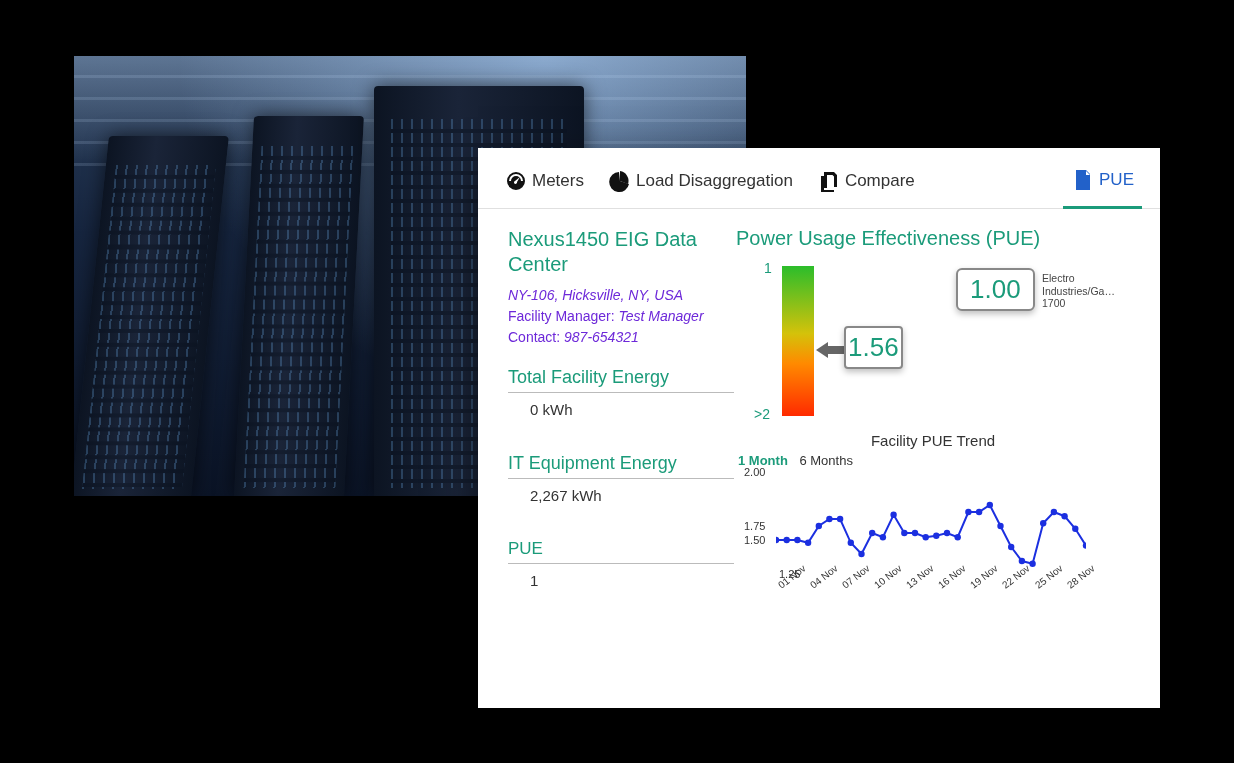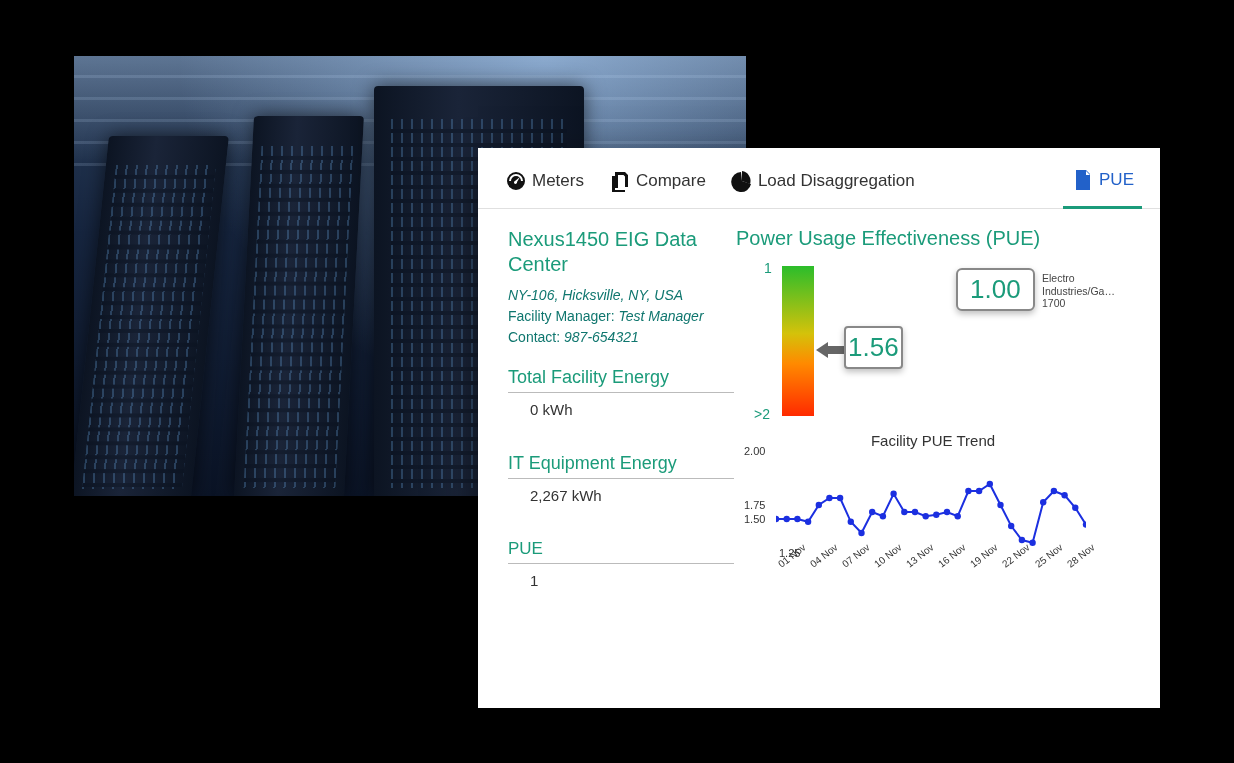--- a/index.html
+++ b/index.html
@@ -100,21 +100,21 @@
 
   .facility-name {
     color: #1b9b7a;
     font-size: 20px;
     font-weight: 400;
     line-height: 1.25;
     margin-bottom: 8px;
   }
   .meta {
     font-size: 14px;
-    color: #0f766e;
+    color: #6d28d9;
     line-height: 1.5;
     margin-bottom: 6px;
   }
   .meta .addr { font-style: italic; }
   .meta .val  { font-style: italic; }
 
   .metric-title {
     color: #1b9b7a;
     font-size: 17px;
     font-weight: 500;
@@ -250,33 +250,33 @@
       <span class="ic">
         <svg viewBox="0 0 24 24">
             <path d="M12 3a9 9 0 00-9 9 9 9 0 0018 0 9 9 0 00-9-9zm0 2a7 7 0 017 7h-2a5 5 0 00-5-5 5 5 0 00-5 5H5a7 7 0 017-7zm-1 7l5-4-3 5a1.5 1.5 0 11-2-1z" fill="#111"></path>
           </svg>
       </span>
       <span>Meters</span>
     </div>
     <div class="tab">
       <span class="ic">
         <svg viewBox="0 0 24 24">
-            <path d="M8 3h9l3 3v12h-3V7.5L15.5 6H10v13H7V3h1zm-4 4h3v14h10v2H4z" fill="#111"></path>
+            <path d="M12 2v10l8 3A10 10 0 0012 2z" fill="#111"></path>
+            <path d="M11 3A10 10 0 1021 15l-9-3z" fill="#111"></path>
           </svg>
       </span>
-      <span>Compare</span>
+      <span>Load Disaggregation</span>
     </div>
     <div class="tab">
       <span class="ic">
         <svg viewBox="0 0 24 24">
-            <path d="M12 2v10l8 3A10 10 0 0012 2z" fill="#111"></path>
-            <path d="M11 3A10 10 0 1021 15l-9-3z" fill="#111"></path>
+            <path d="M8 3h9l3 3v12h-3V7.5L15.5 6H10v13H7V3h1zm-4 4h3v14h10v2H4z" fill="#111"></path>
           </svg>
       </span>
-      <span>Load Disaggregation</span>
+      <span>Compare</span>
     </div>
     <div class="spacer"></div>
     <div class="tab active">
       <span class="ic">
         <svg viewBox="0 0 24 24" fill="#2261c9">
             <path d="M5 2h10l4 4v16H5zM15 3v4h4zM8 18v-5h2v5zm3 0v-8h2v8zm3 0v-3h2v3z"></path>
           </svg>
       </span>
       <span>PUE</span>
     </div>
@@ -328,20 +328,24 @@
         <div class="bench-wrap">
           <div class="bench-box">1.00</div>
           <div class="bench-text">
             <div>Electro Industries/Ga…</div>
             <div>1700</div>
           </div>
         </div>
       </div>
 
       <div class="trend-title">Facility PUE Trend</div>
+      <div class="trend-tabs">
+        <span class="on">1 Month</span>
+        <span class="off">6 Months</span>
+      </div>
 
       <div class="chart">
         <span class="ylab y200">2.00</span>
         <span class="ylab y175">1.75</span>
         <span class="ylab y150">1.50</span>
         <span class="ylab y125">1.25</span>
         <svg class="plot" id="trendPlot" viewBox="0 0 310 105" preserveAspectRatio="none">
             <path d="M0.0 70.0 L10.7 70.0 L21.4 70.0 L32.1 72.8 L42.8 56.0 L53.4 49.0 L64.1 49.0 L74.8 72.8 L85.5 84.0 L96.2 63.0 L106.9 67.2 L117.6 44.8 L128.3 63.0 L139.0 63.0 L149.7 67.2 L160.3 65.8 L171.0 63.0 L181.7 67.2 L192.4 42.0 L203.1 42.0 L213.8 35.0 L224.5 56.0 L235.2 77.0 L245.9 91.0 L256.6 93.8 L267.2 53.2 L277.9 42.0 L288.6 46.2 L299.3 58.8 L310.0 75.6 " fill="none" stroke="#1b2fe0" stroke-width="2"></path>
             <circle cx="0.0" cy="70.0" r="3.2" fill="#1b2fe0"></circle>
             <circle cx="10.7" cy="70.0" r="3.2" fill="#1b2fe0"></circle>

